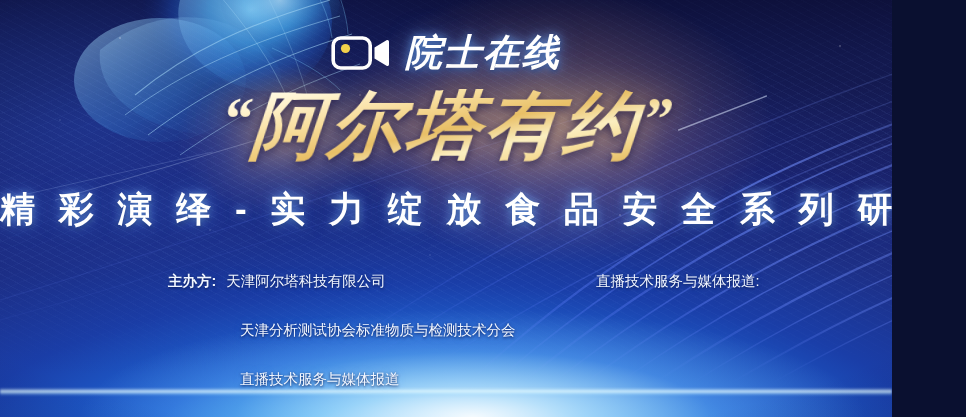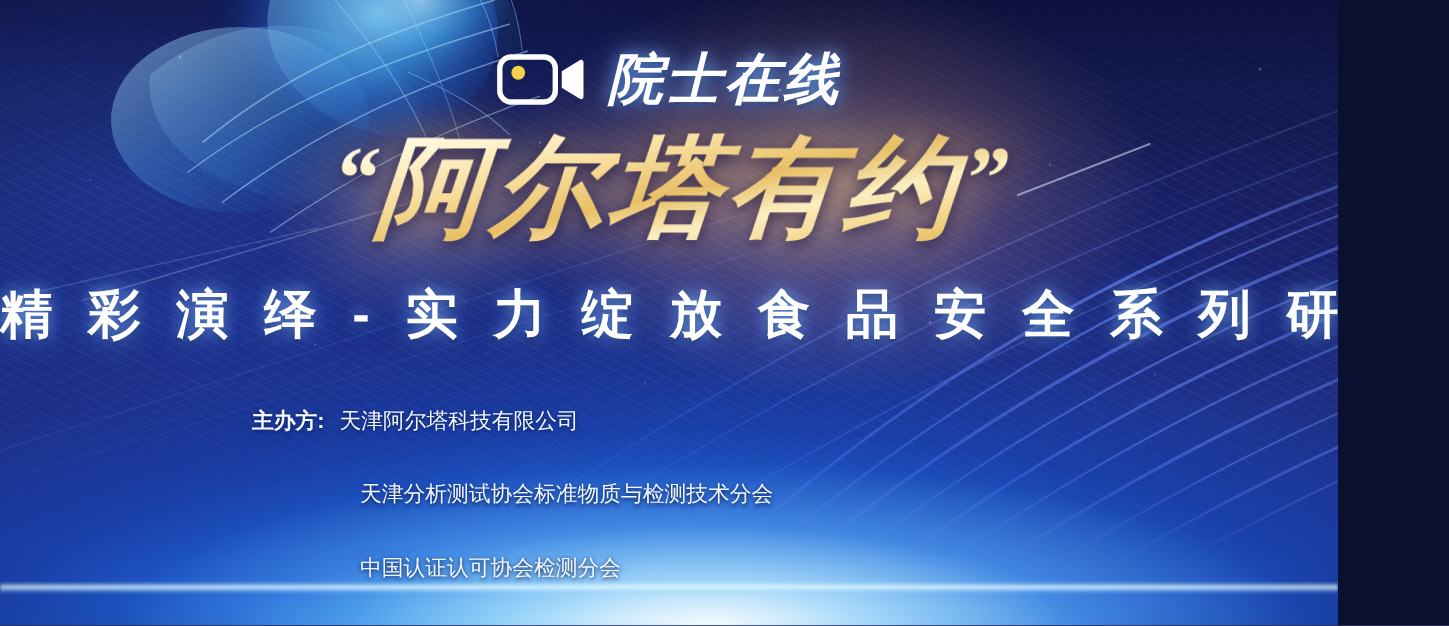--- a/index.html
+++ b/index.html
@@ -279,22 +279,25 @@
 
       <div class="info-col info-left">
         <div class="info-line">
           <span class="info-label">主办方:</span>
           <span class="info-value">天津阿尔塔科技有限公司</span>
         </div>
         <div class="info-line info-indent">
           <span class="info-value">天津分析测试协会标准物质与检测技术分会</span>
         </div>
         <div class="info-line info-indent">
-          <span class="info-value">中国认证认可协会检测分会</span>
+          <span class="info-value">直播技术服务与媒体报道</span>
         </div>
       </div>
 
       <div class="info-col info-right">
+        <div class="info-line">
+          <span class="info-value">直播技术服务与媒体报道:</span>
+        </div>
       </div>
 
     </div>
   </div>
 </div>
 
 </body></html>

